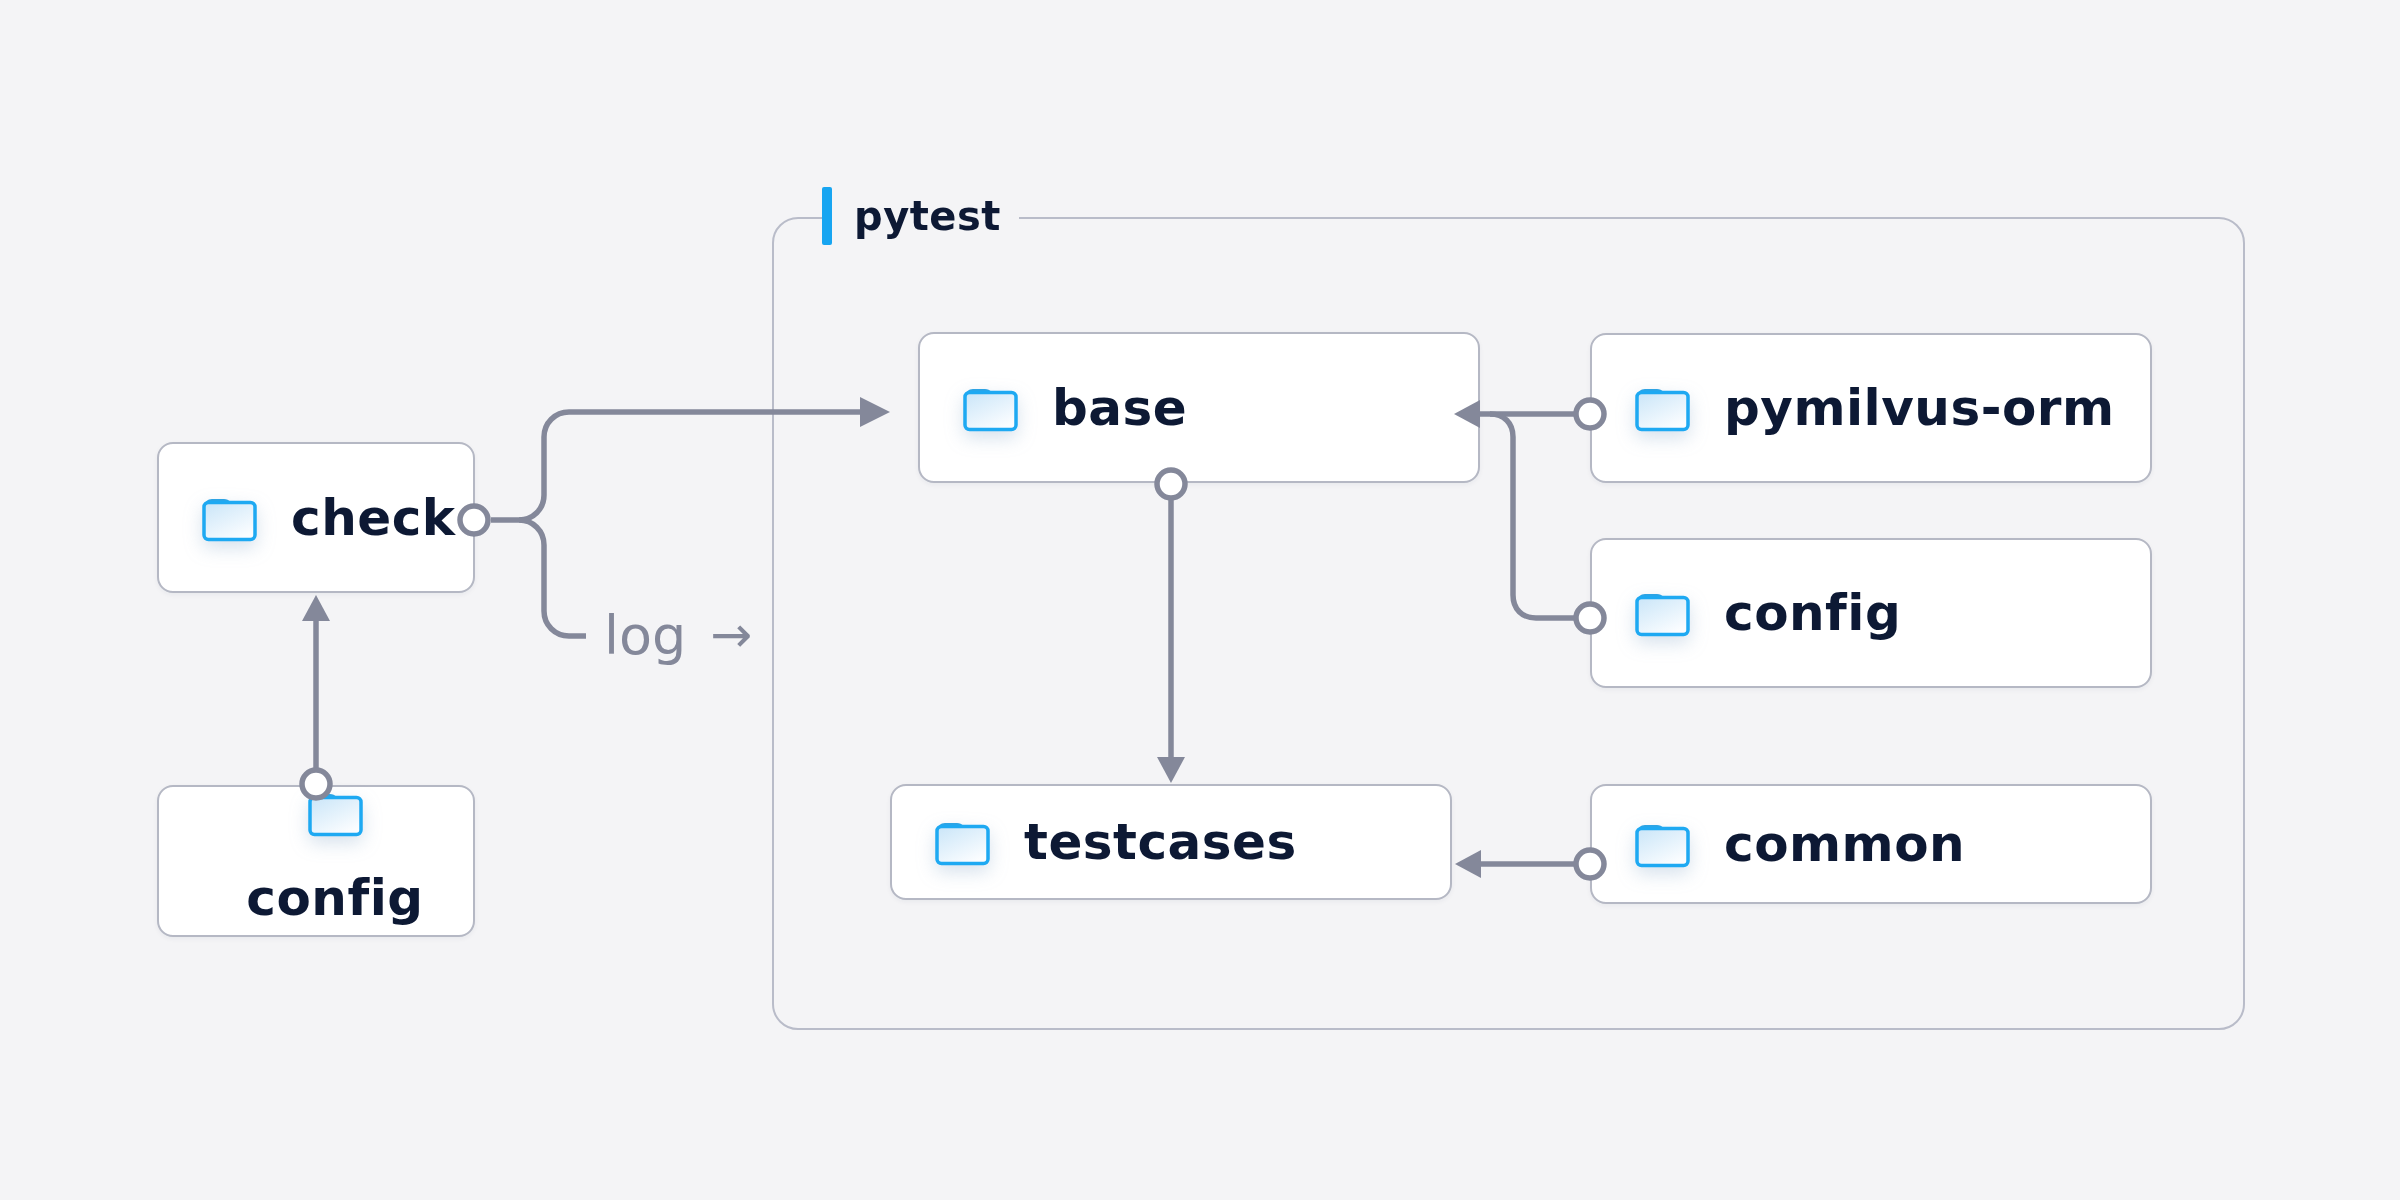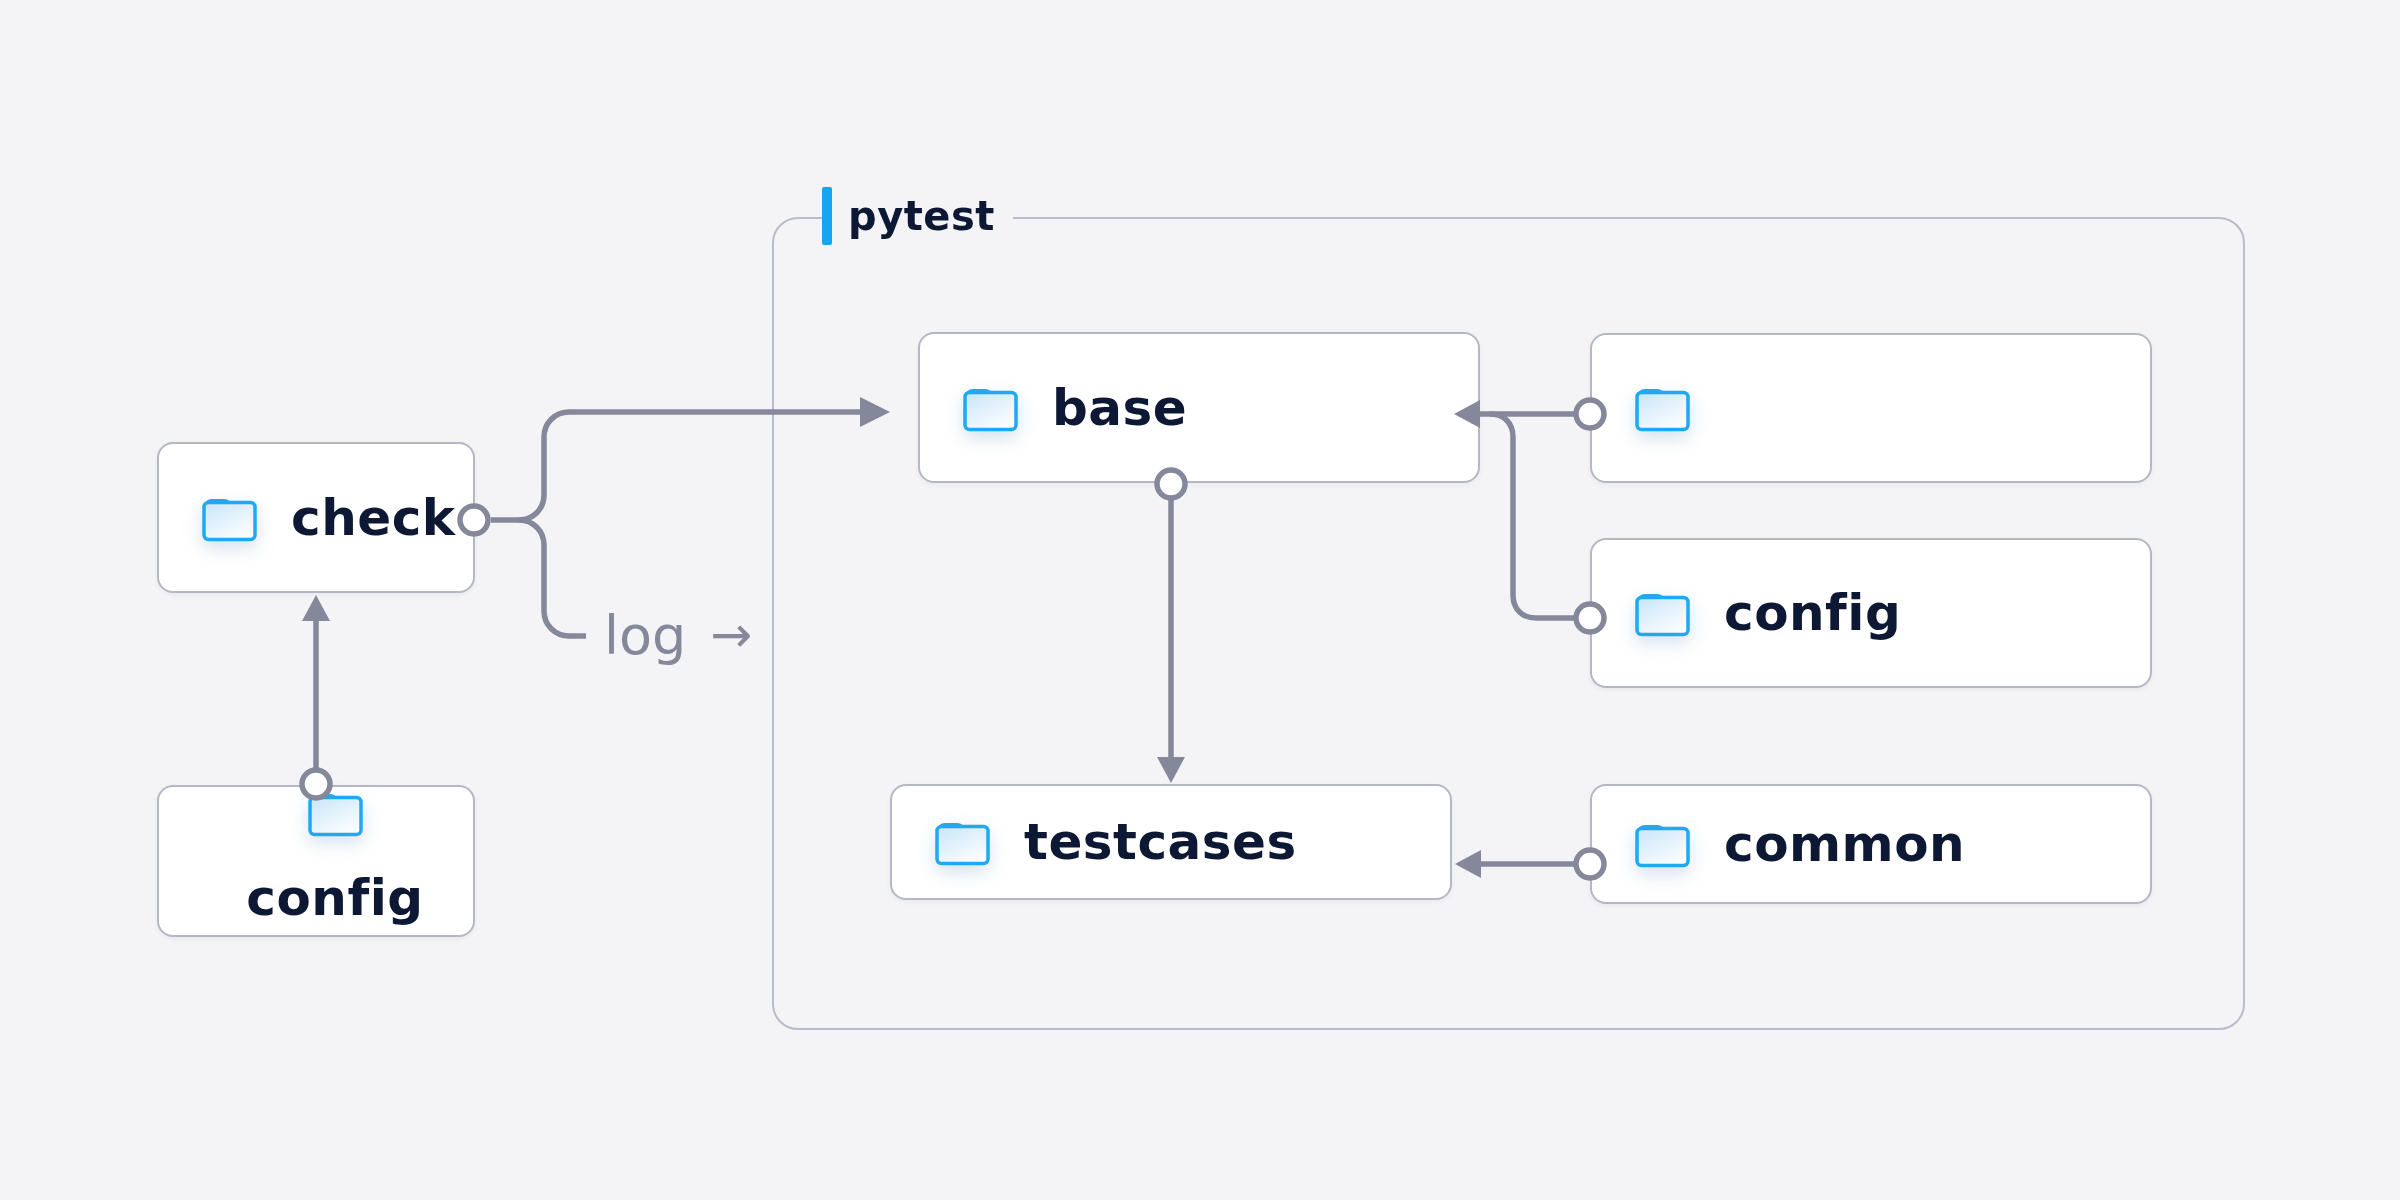--- a/index.html
+++ b/index.html
@@ -22,21 +22,21 @@
     border:2.5px solid #b9bcc9;
     border-radius:26px;
     box-sizing:border-box;
   }
   .group-label{
     position:absolute;
     left:822px; top:186px;
     height:60px;
     display:flex;
     align-items:center;
-    gap:16px;
+    gap:22px;
     background:#f4f4f6;
     padding:0 18px 0 0;
     z-index:3;
   }
   .group-label .bar{
     width:10px; height:58px;
     background:#17a5f1;
     border-radius:2px;
   }
   .group-label .txt{
@@ -190,20 +190,21 @@
     <svg class="folder">
         <use href="#ico-folder"></use>
       </svg>
     <span class="label">base</span>
   </div>
 
   <div class="node n-pymilvus">
     <svg class="folder">
         <use href="#ico-folder"></use>
       </svg>
+    <span class="label">pymilvus-orm</span>
   </div>
 
   <div class="node n-check">
     <svg class="folder">
         <use href="#ico-folder"></use>
       </svg>
     <span class="label">config</span>
   </div>
 
   <div class="node n-testcases">

